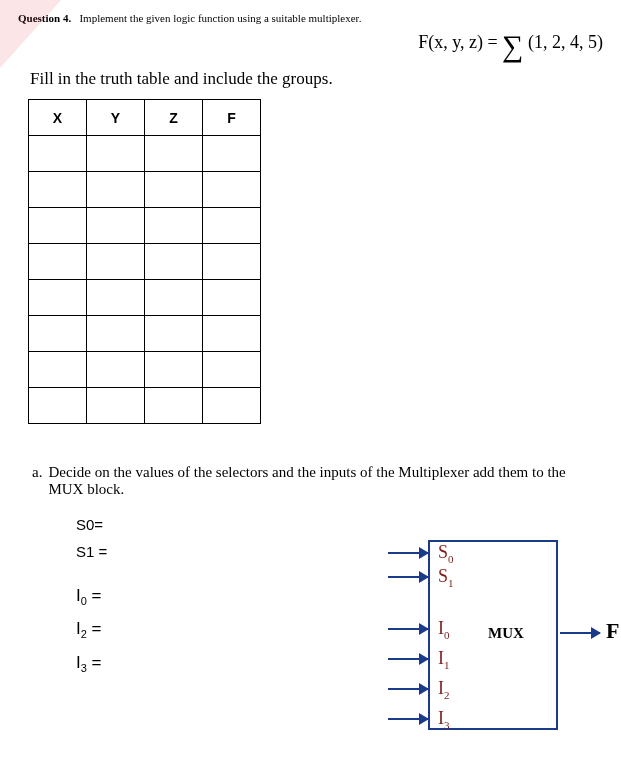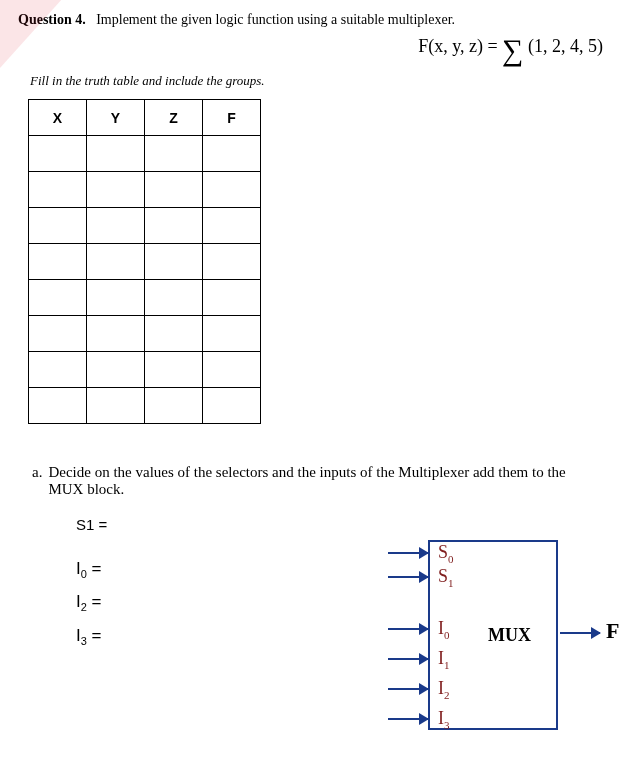--- a/index.html
+++ b/index.html
@@ -8,34 +8,34 @@
       background: #fff;
       width: 621px;
       height: 762px;
       padding: 12px 18px;
       position: relative;
       color: #000;
     }
     .decor-triangle {
       pointer-events: none;
     }
-    .q-line { font-size: 14px; margin-bottom: 8px; }
+    .q-line { font-size: 11px; margin-bottom: 8px; }
     .q-label { font-weight: bold; }
     .formula {
       text-align: right;
       font-size: 18px;
       margin: 4px 0 14px;
     }
     .formula .sigma {
       font-size: 30px;
       vertical-align: -8px;
       display: inline-block;
       line-height: 0.6;
     }
-    .instruction { font-size: 13px; margin: 2px 0 10px 12px; font-style: italic; }
+    .instruction { font-size: 17px; margin: 2px 0 10px 12px; }
     .truth-table {
       border-collapse: collapse;
       margin: 6px 0 0 10px;
     }
     .truth-table th, .truth-table td {
       border: 1px solid #000;
       width: 58px;
       height: 36px;
       text-align: center;
       font-weight: bold;
@@ -76,21 +76,21 @@
       top: 0;
       width: 130px;
       height: 190px;
       border: 2.5px solid #1a3a8a;
     }
     .mux-label {
       position: absolute;
       left: 120px;
       top: 85px;
       font-family: "Times New Roman", serif;
-      font-size: 18px;
+      font-size: 15px;
       font-weight: bold;
       color: #000;
     }
     .arrow {
       position: absolute;
       height: 2px;
       background: #1a3a8a;
     }
     .arrow::after {
       content: "";
@@ -200,20 +200,21 @@
   </tbody>
 </table>
 
 <div class="part-a">
   <span class="marker">a.</span>
   <span>Decide on the values of the selectors and the inputs of the Multiplexer add them to the MUX block.</span>
 </div>
 
 <div class="lower-wrap">
   <div class="selectors">
+    <div>S0=</div>
     <div>S1 =</div>
   </div>
 
   <div class="inputs">
     <div><span>I</span><span class="sub">0</span> <span>=</span></div>
     <div><span>I</span><span class="sub">2</span> <span>=</span></div>
     <div><span>I</span><span class="sub">3</span> <span>=</span></div>
   </div>
 
   <div class="mux">

